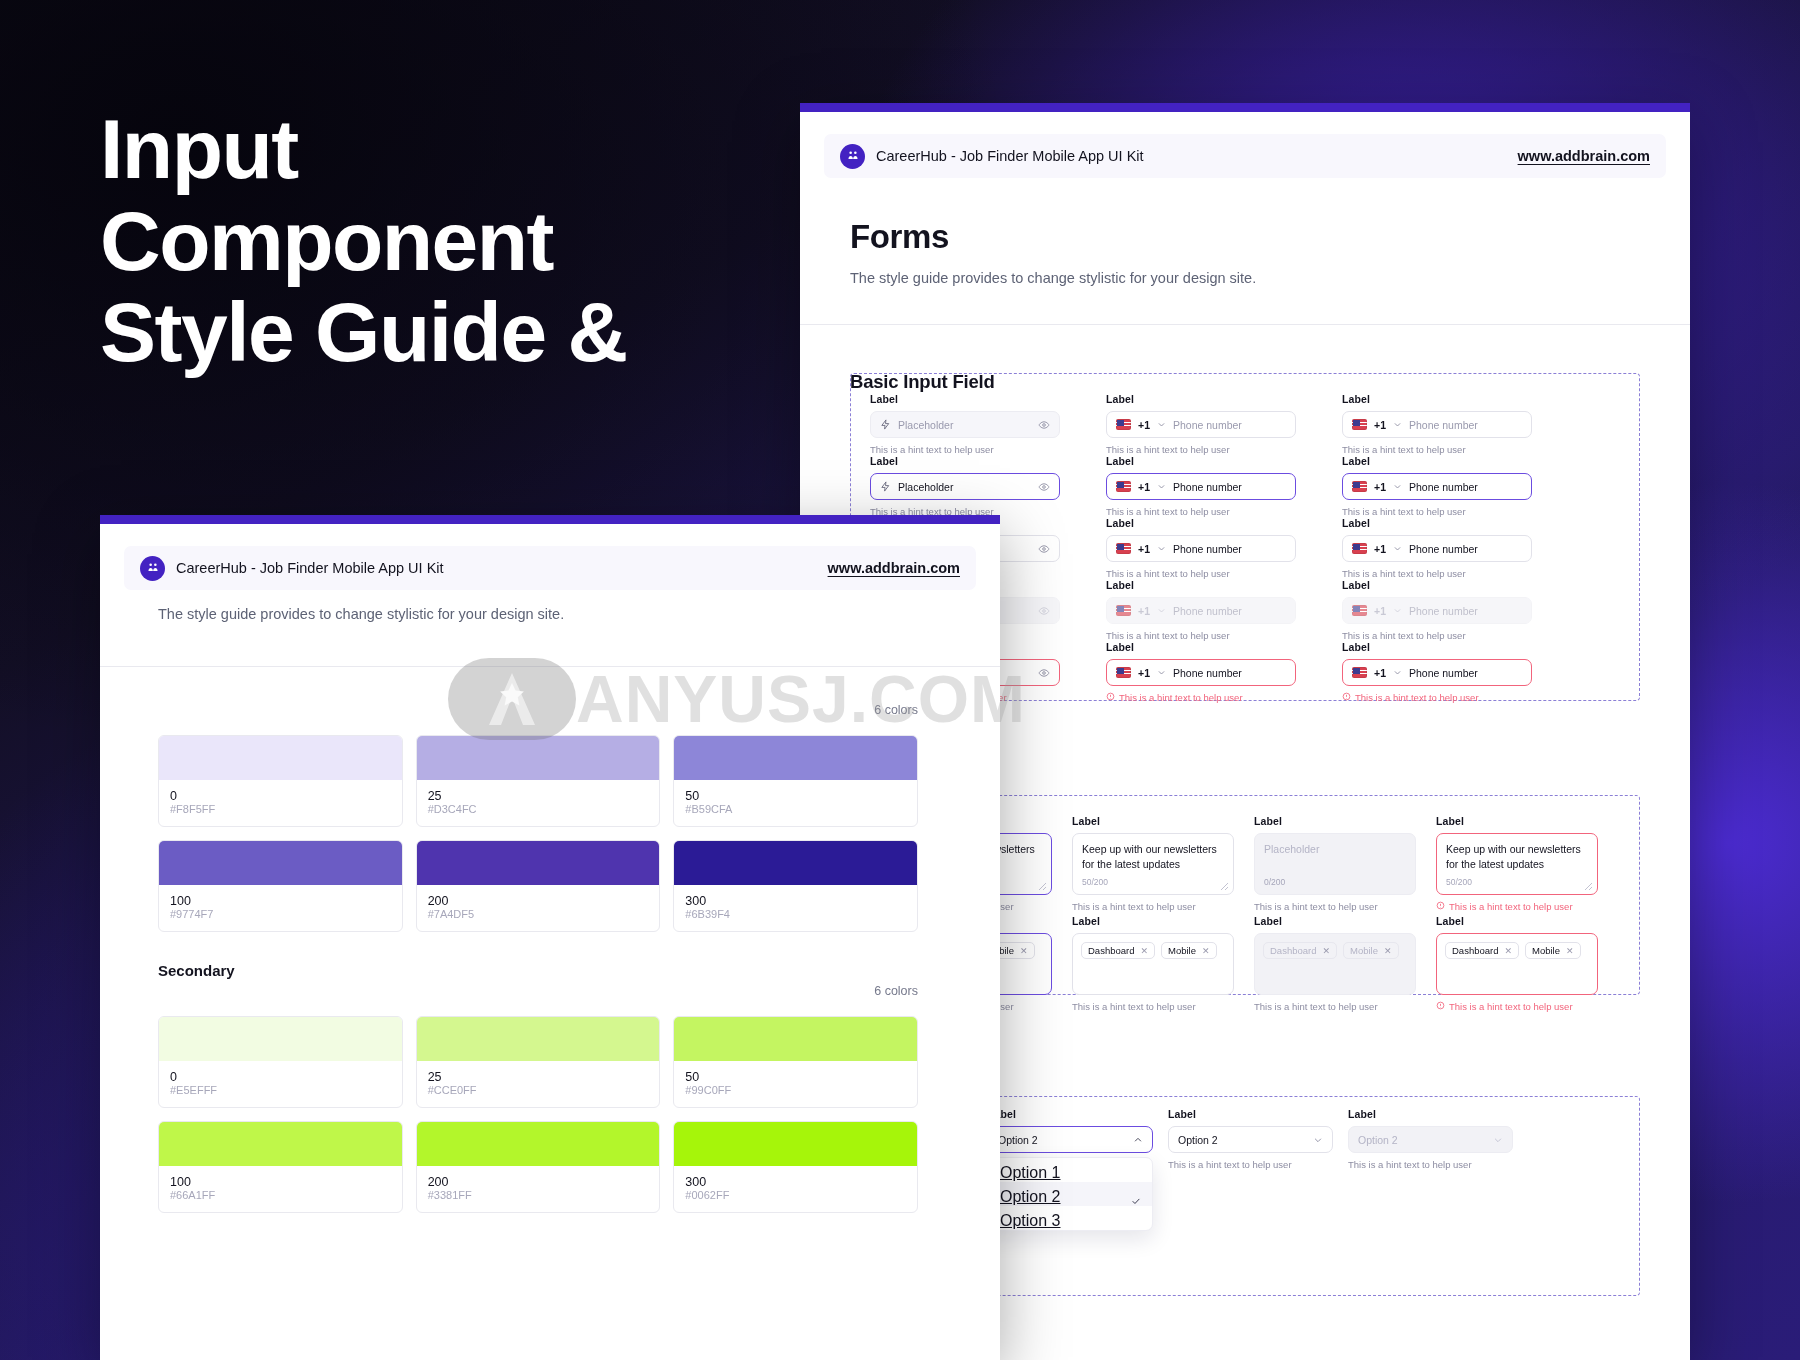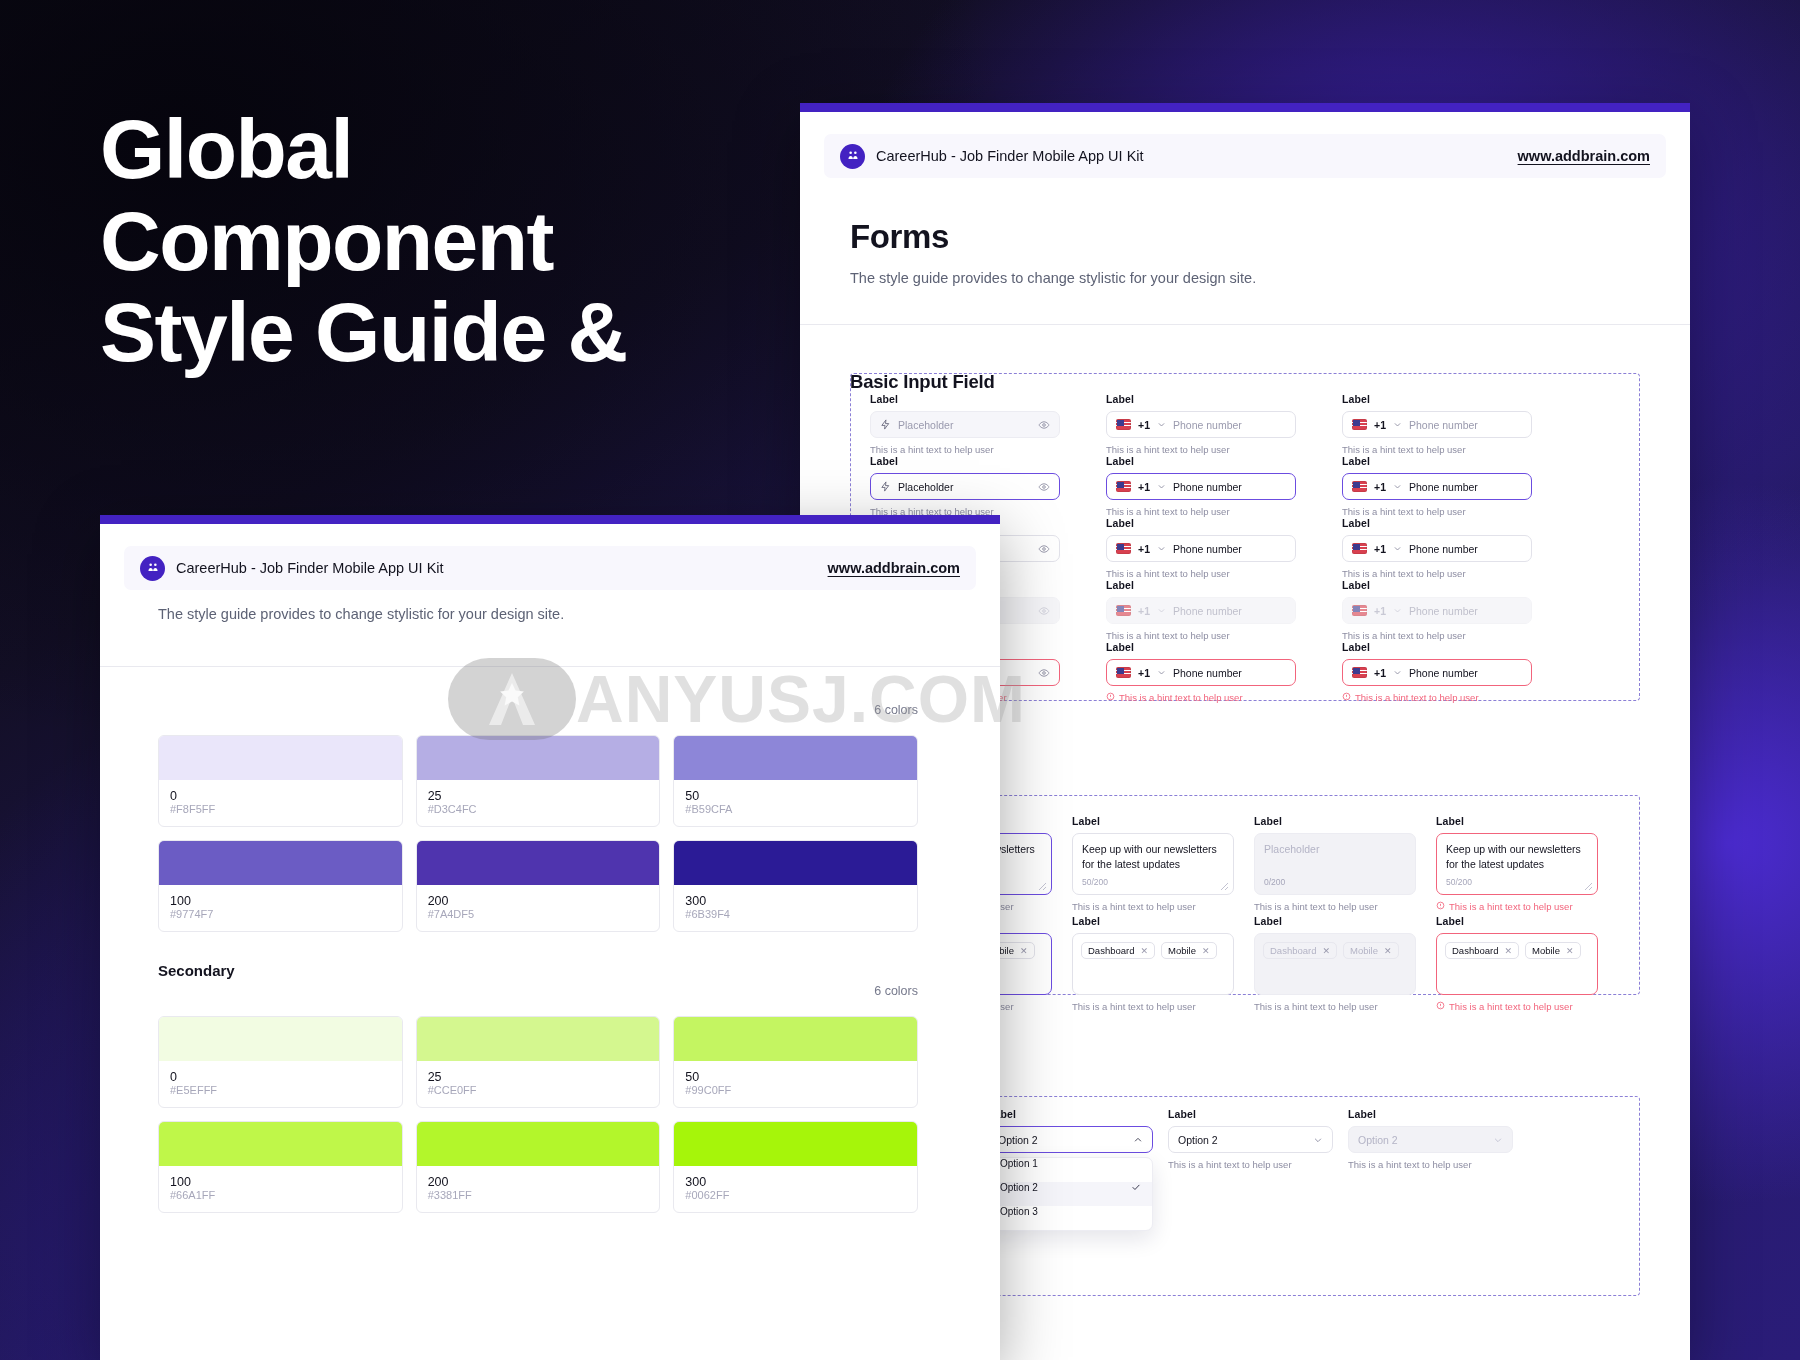--- a/index.html
+++ b/index.html
@@ -176,22 +176,22 @@
   }
   .sel-box.focus { border: 1.6px solid #6b4ce0; }
   .sel-box.disabled { background: #f2f2f6; border-color: #ececf2; color: #b4b4c6; }
   .sel-menu {
     margin-top: 4px;
     border: 1px solid #ededf3; border-radius: 7px; background: #fff;
     box-shadow: 0 8px 22px rgba(20,15,60,.11);
     overflow: hidden; width: 100%;
   }
   .sel-opt {
-    height: 24px; display: flex; align-items: flex-start; justify-content: space-between;
-    padding: 0 11px; font-size: 10px; color: #13131f;
+    height: 24px; display: flex; align-items: flex-end; justify-content: space-between;
+    padding: 0 11px; font-size: 16px; color: #13131f; text-decoration: underline;
   }
   .sel-opt.sel { background: #f5f5fa; }
 
   
   #colors-card {
     left: 100px; top: 515px;
     width: 900px; height: 845px;
     z-index: 4;
   }
   #colors-card .sec-title.big { font-size: 33px; margin: 44px 0 0 58px; letter-spacing: -.4px; }
@@ -231,21 +231,21 @@
     letter-spacing: 1px; line-height: 1;
   }
 </style>
 </head>
 <body>
 
 <div id="bg"></div>
 <div id="bg-vignette"></div>
 
 <div id="hero">
-  <div>Global</div>
+  <div>Input</div>
   <div>Component</div>
   <div>Style Guide &amp;</div>
 </div>
 
 <div class="card" id="forms-card">
   <div class="card-topbar"></div>
 
   <div class="kit-header">
     <div class="kit-left">
       <span class="kit-logo">

